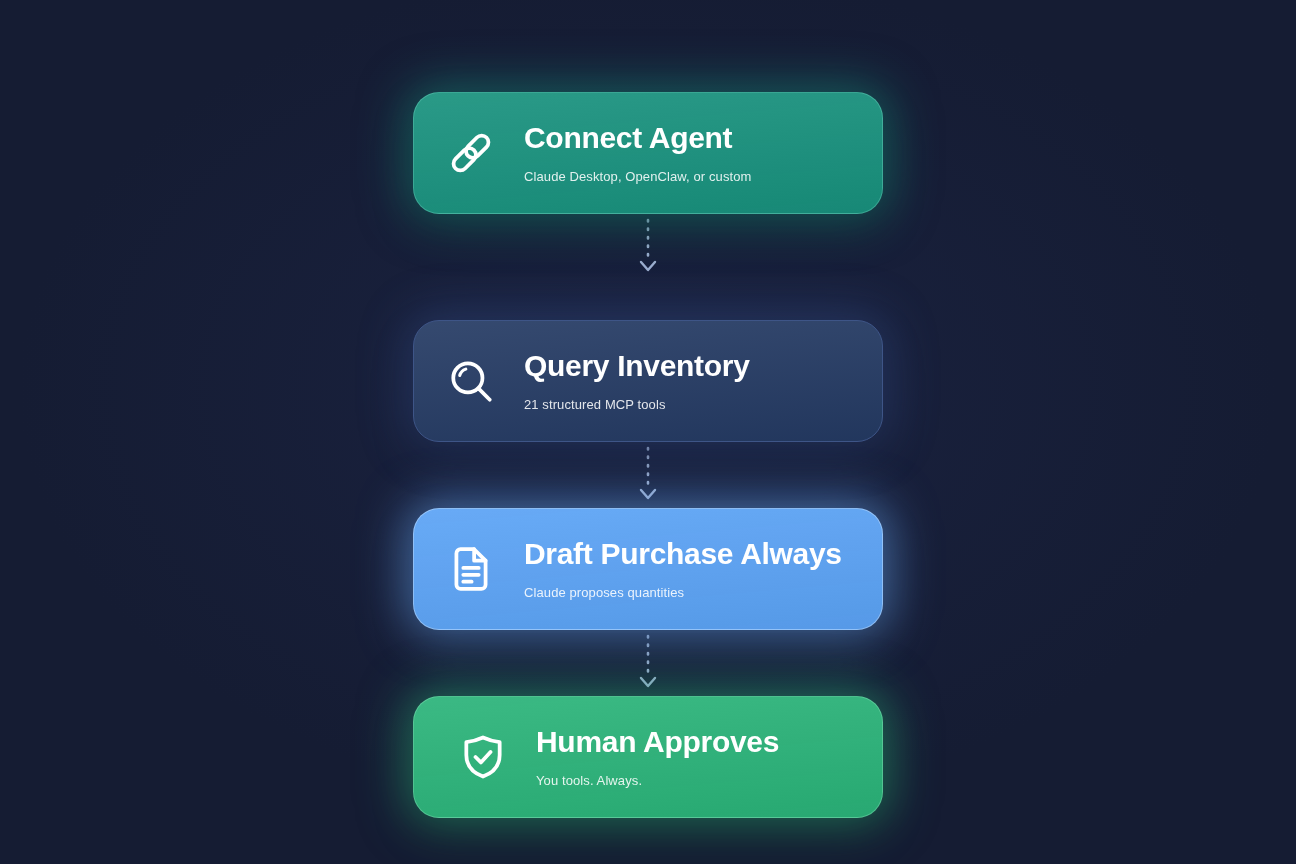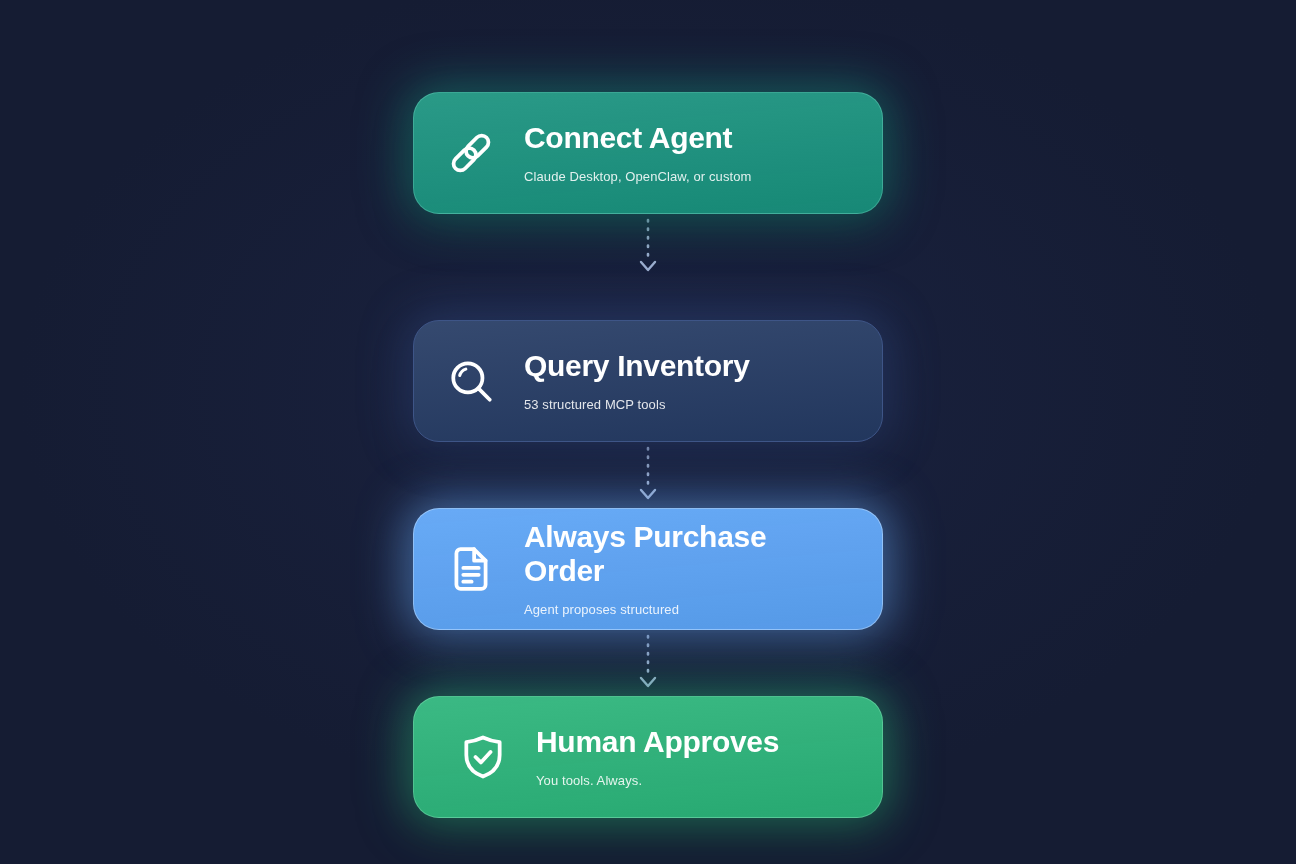--- a/index.html
+++ b/index.html
@@ -116,21 +116,21 @@
   <div class="card" style="background: linear-gradient(175deg, rgba(255, 255, 255, 0.08), rgba(0, 0, 0, 0.06)), rgb(36, 58, 99); border: 1.5px solid rgb(62, 85, 135); box-shadow: rgba(55, 82, 145, 0.45) 0px 0px 46px 8px, rgba(0, 0, 0, 0.25) 0px 16px 40px; margin-top: 40px;">
     <span class="icon-wrap">
       <svg viewBox="0 0 24 24">
         <circle cx="10.5" cy="10.5" r="7"></circle>
         <line x1="15.8" y1="15.8" x2="21" y2="21"></line>
         <path d="M6.6 9.3 a4.4 4.4 0 0 1 2.9 -3" stroke-width="1.5"></path>
       </svg>
     </span>
     <div class="text">
       <h2 class="title">Query Inventory</h2>
-      <p class="subtitle">53 structured MCP tools</p>
+      <p class="subtitle">21 structured MCP tools</p>
     </div>
   </div>
 
   <div class="connector">
     <svg viewBox="0 0 24 60">
       <line x1="12" y1="3" x2="12" y2="42" stroke-width="2.6" stroke-dasharray="1.5 7"></line>
       <path d="M5 45 L12 53 L19 45" stroke-width="2.4"></path>
     </svg>
   </div>
 
@@ -138,22 +138,22 @@
     <span class="icon-wrap">
       <svg viewBox="0 0 24 24">
         <path d="M13.5 2.5 H7 a2 2 0 0 0 -2 2 v15 a2 2 0 0 0 2 2 h10 a2 2 0 0 0 2 -2 V8 z"></path>
         <polyline points="13.5 2.5 13.5 8 19 8"></polyline>
         <line x1="8.3" y1="11.5" x2="15.7" y2="11.5"></line>
         <line x1="8.3" y1="14.8" x2="15.7" y2="14.8"></line>
         <line x1="8.3" y1="18.1" x2="12.3" y2="18.1"></line>
       </svg>
     </span>
     <div class="text">
-      <h2 class="title">Always Purchase Order</h2>
-      <p class="subtitle">Agent proposes structured</p>
+      <h2 class="title">Draft Purchase Always</h2>
+      <p class="subtitle">Claude proposes quantities</p>
     </div>
   </div>
 
   <div class="connector">
     <svg viewBox="0 0 24 60">
       <line x1="12" y1="3" x2="12" y2="42" stroke-width="2.6" stroke-dasharray="1.5 7"></line>
       <path d="M5 45 L12 53 L19 45" stroke-width="2.4"></path>
     </svg>
   </div>
 

